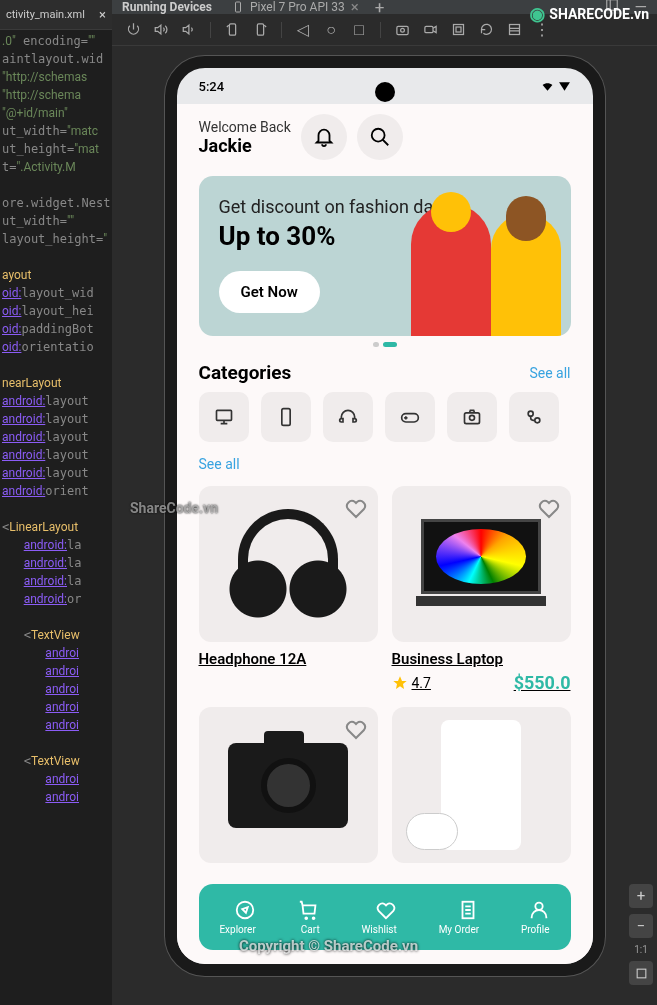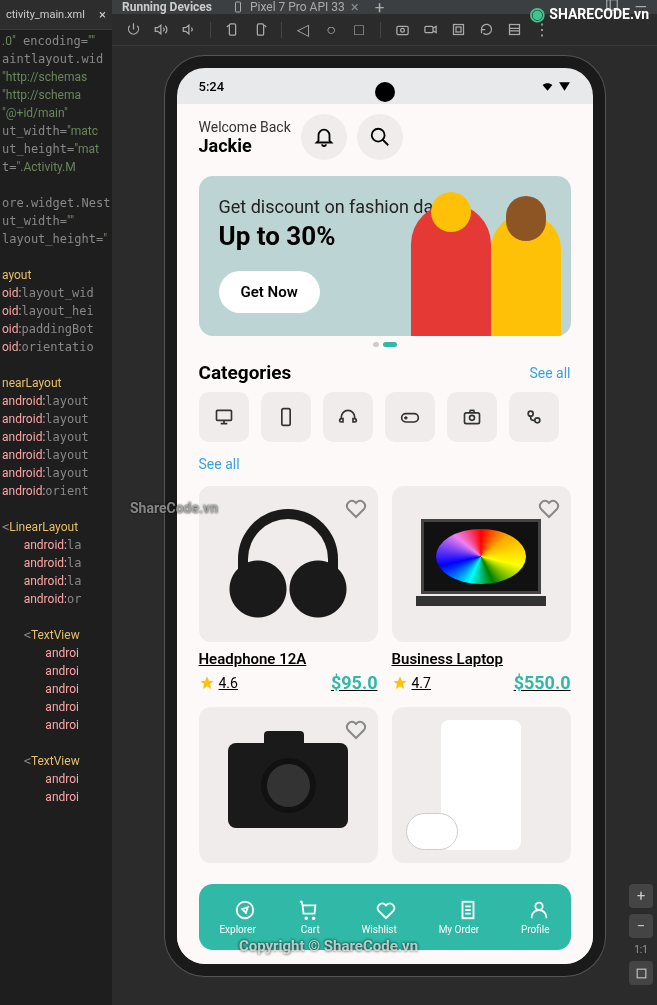--- a/index.html
+++ b/index.html
@@ -1,21 +1,21 @@
 <!DOCTYPE html>
 <html><head>
 <meta charset="utf-8">
 <style>
 * { margin: 0; padding: 0; box-sizing: border-box; font-family: -apple-system, BlinkMacSystemFont, "Segoe UI", Roboto, sans-serif; }
 body { background: #1e1e1e; width: 657px; height: 1005px; overflow: hidden; position: relative; }
 
 
 .code-bg { position: absolute; top: 30px; left: 0; width: 112px; height: 975px; background: #1e1e1e; font-family: Consolas, monospace; font-size: 12px; color: #888; padding: 2px; overflow: hidden; white-space: pre; line-height: 18px; }
 .code-bg .str { color: #6a8759; }
-.code-bg .attr { color: #fca5a5; }
+.code-bg .attr { color: #8b5cf6; text-decoration: underline; }
 .code-bg .tag { color: #e8bf6a; }
 .code-right { position: absolute; top: 60px; right: 0; width: 95px; height: 40px; font-family: Consolas, monospace; font-size: 12px; color: #6a8759; }
 
 
 .tab-bar { position: absolute; top: 0; left: 0; width: 112px; height: 30px; background: #2d2d2d; display: flex; align-items: center; padding: 0 6px; color: #ccc; font-size: 11px; border-bottom: 1px solid #3a3a3a; }
 .tab-close { margin-left: auto; font-size: 13px; }
 
 
 .devices-panel { position: absolute; top: 0; left: 112px; width: 545px; height: 1005px; background: #2b2b2b; display: flex; flex-direction: column; }
 .panel-header { height: 14px; display: flex; align-items: center; padding: 0 10px; background: #3c3f41; position: relative; }
@@ -343,27 +343,20 @@
 
         <div class="prod-grid">
           <div class="prod-card">
             <div class="prod-img">
               <svg class="heart" width="24" height="24" viewBox="0 0 24 24" fill="none" stroke="#888" stroke-width="2">
                   <path d="M12 21l-8-8a5 5 0 0 1 7-7l1 1 1-1a5 5 0 0 1 7 7l-8 8z"></path>
                 </svg>
               <div class="headphones"></div>
             </div>
             <div class="prod-name">Headphone 12A</div>
-            <div class="prod-meta">
-              <svg width="16" height="16" viewBox="0 0 24 24" fill="#ffc107">
-                  <path d="M12 2l3 7h7l-5.5 4.5L18 21l-6-4-6 4 1.5-7.5L2 9h7l3-7z"></path>
-                </svg>
-              <span class="rating">4.6</span>
-              <span class="price">$95.0</span>
-            </div>
           </div>
           <div class="prod-card">
             <div class="prod-img">
               <svg class="heart" width="24" height="24" viewBox="0 0 24 24" fill="none" stroke="#888" stroke-width="2">
                   <path d="M12 21l-8-8a5 5 0 0 1 7-7l1 1 1-1a5 5 0 0 1 7 7l-8 8z"></path>
                 </svg>
               <div class="laptop">
                   <div class="laptop-screen"></div>
                   <div class="laptop-base"></div>
                 </div>

